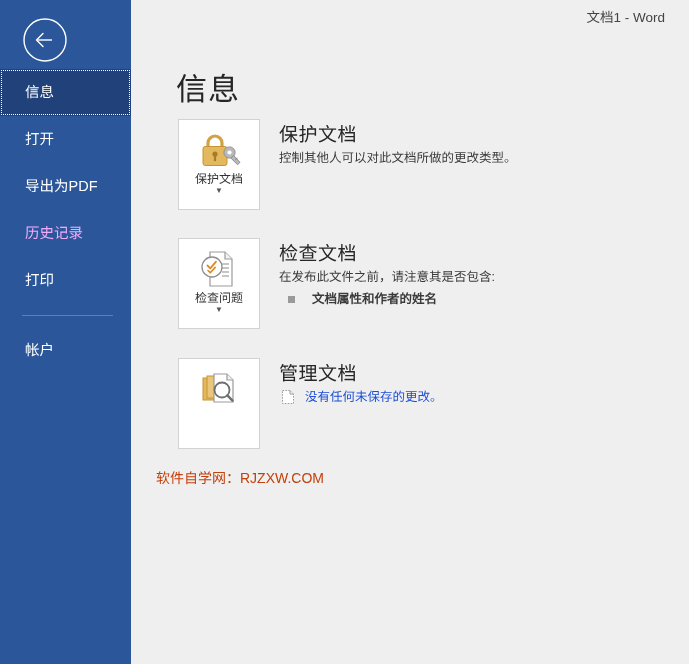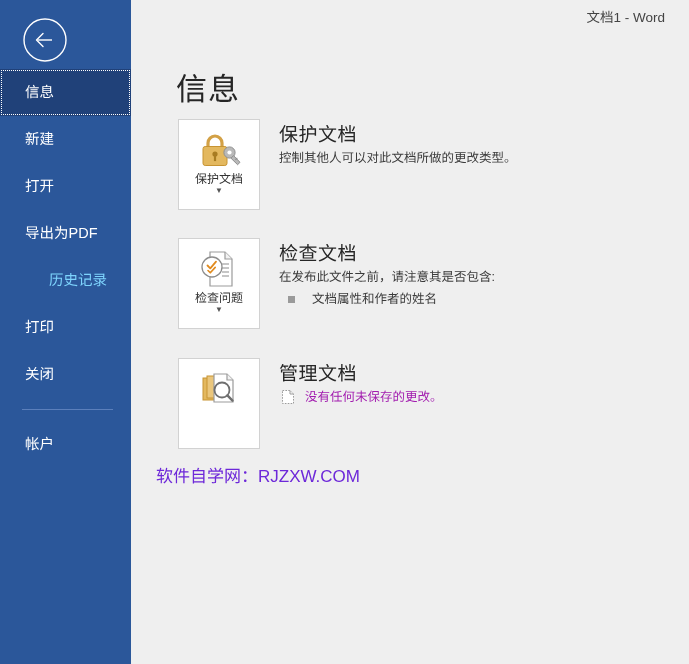--- a/index.html
+++ b/index.html
@@ -56,23 +56,22 @@
     box-sizing: border-box;
     cursor: pointer;
     white-space: nowrap;
   }
   .nav-item.selected {
     background: #204179;
     outline: 1px dotted #ffffff;
     outline-offset: -2px;
   }
   .nav-item.disabled {
-    color: #7dd3fc;
+    color: #f0abfc;
     cursor: default;
-    text-align: center;
   }
   .nav-sep {
     height: 1px;
     background: #5b7fbb;
     margin: 11px 18px 11px 22px;
   }
 
   
   .main {
     position: absolute;
@@ -175,42 +174,43 @@
     width: 7px;
     height: 7px;
     background: #9a9a9a;
     margin: 6px 17px 0 9px;
     flex: none;
   }
   .bullet-text {
     font-size: 12.5px;
     color: #3b3b3b;
     line-height: 19px;
+    font-weight: bold;
   }
   .note-row {
     display: flex;
     align-items: flex-start;
     margin-top: 2px;
   }
   .note-icon {
     margin: 1px 10px 0 2px;
     flex: none;
   }
   .note-text {
     font-size: 12.5px;
-    color: #a21caf;
+    color: #1d4ed8;
     line-height: 19px;
   }
 
   .watermark {
     position: absolute;
     left: 25px;
     bottom: 15px;
-    font-size: 17px;
-    color: #6d28d9;
+    font-size: 14px;
+    color: #c2410c;
     white-space: nowrap;
   }
 </style>
 </head>
 <body>
 
 <div id="app">
 
   <div class="sidebar">
 
@@ -222,36 +222,30 @@
           <path d="M21 16.5 L14.5 23 L21 29.5" fill="none" stroke="#ffffff" stroke-width="1.4" stroke-linecap="round" stroke-linejoin="round"></path>
         </svg>
       </span>
     </div>
 
     <div class="nav">
       <div class="nav-item selected">
         <span>信息</span>
       </div>
       <div class="nav-item">
-        <span>新建</span>
-      </div>
-      <div class="nav-item">
         <span>打开</span>
       </div>
       <div class="nav-item">
         <span>导出为PDF</span>
       </div>
       <div class="nav-item disabled">
         <span>历史记录</span>
       </div>
       <div class="nav-item">
         <span>打印</span>
-      </div>
-      <div class="nav-item">
-        <span>关闭</span>
       </div>
 
       <div class="nav-sep"></div>
 
       <div class="nav-item">
         <span>帐户</span>
       </div>
       <div class="nav-item">
         
       </div>

